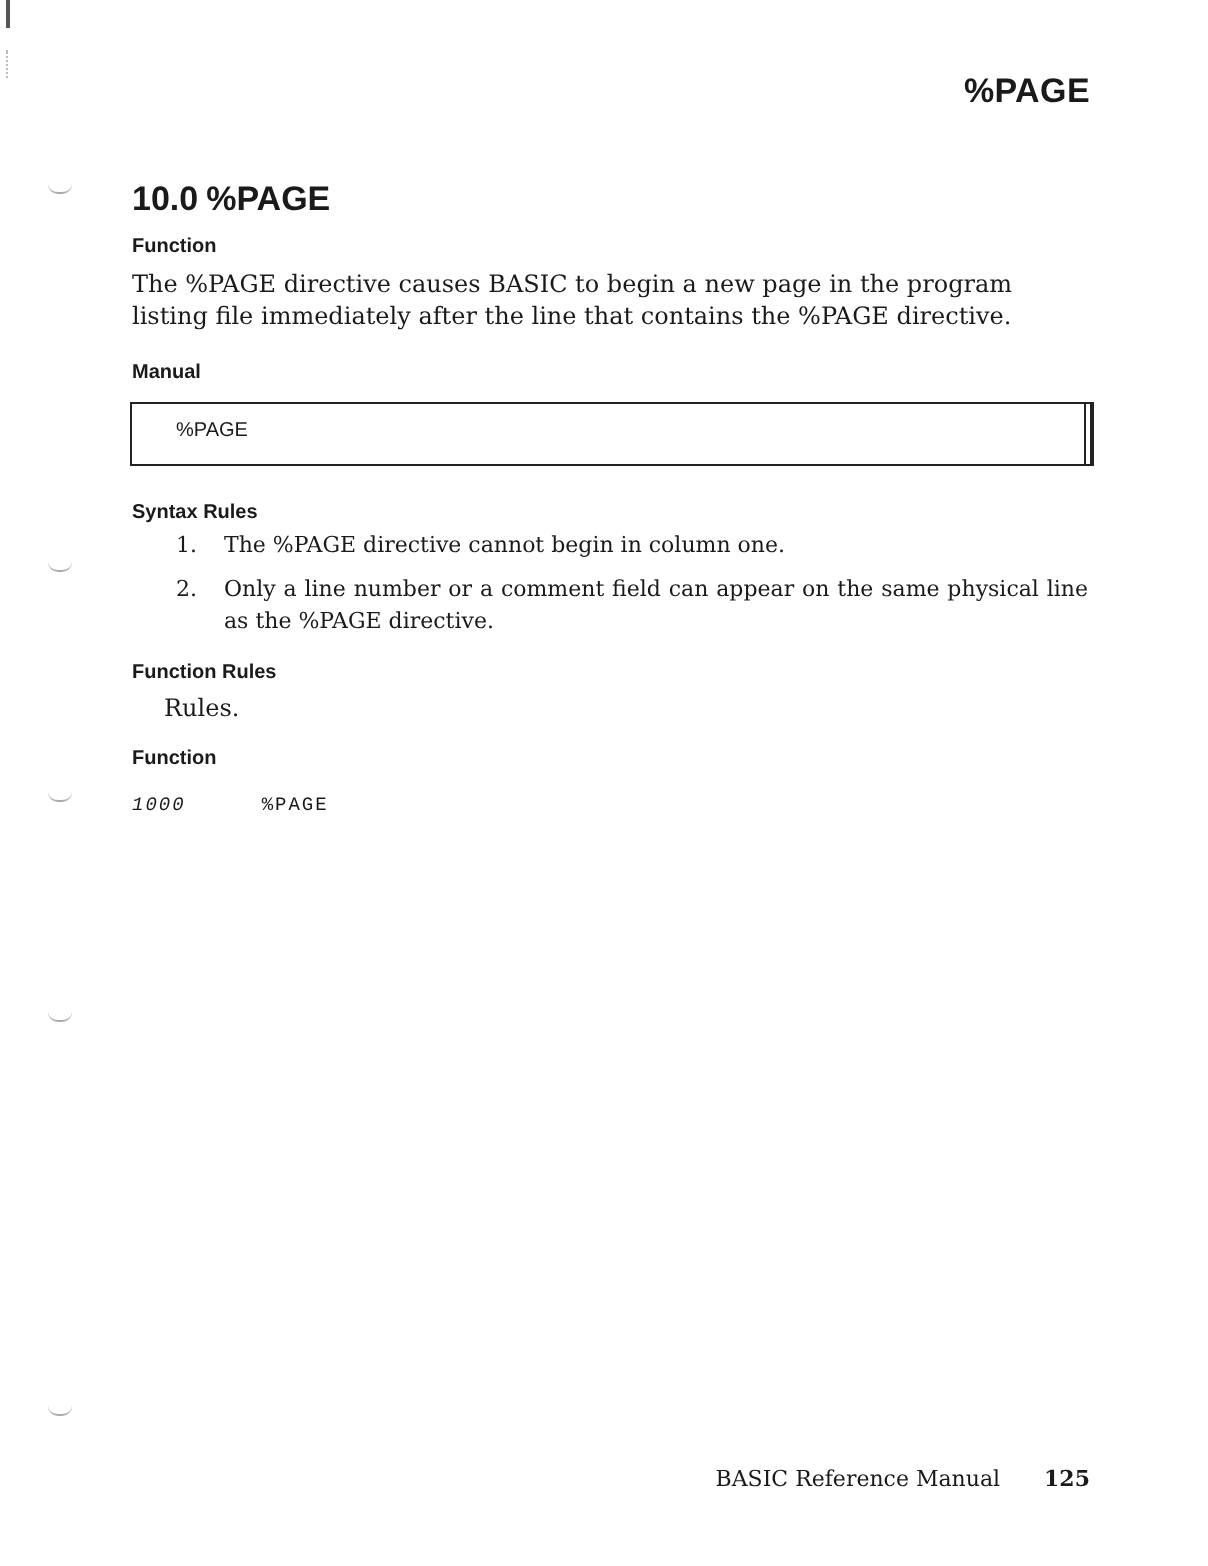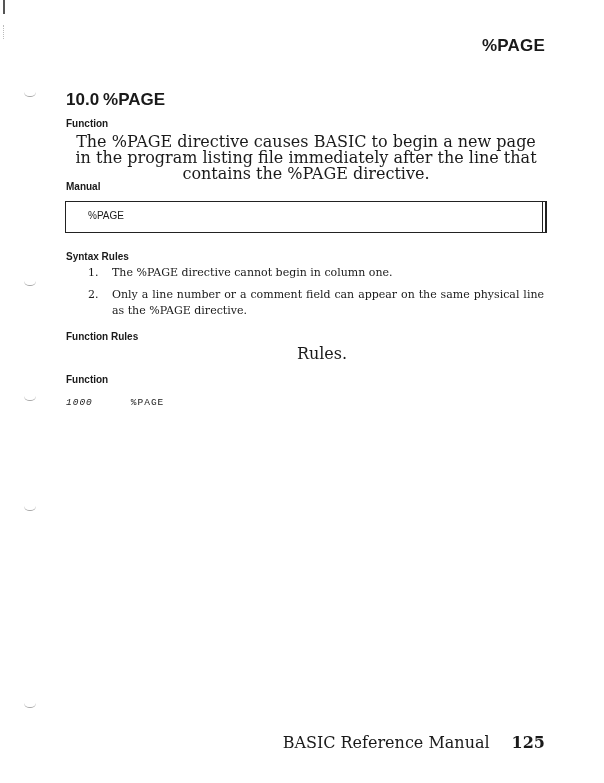--- a/index.html
+++ b/index.html
@@ -9,34 +9,34 @@
   .mono { font-family: "Liberation Mono", "DejaVu Sans Mono", monospace; }
 
   .scan-bar { position: absolute; left: 3px; top: 0; width: 2px; height: 14px; background: #555; }
   .scan-dots { position: absolute; left: 3px; top: 25px; width: 1px; height: 14px; border-left: 1px dotted #bbb; }
   .punch { position: absolute; left: 24px; width: 12px; height: 4px; border-bottom: 1px solid #888; border-radius: 0 0 8px 8px; opacity: 0.7; }
 
   .running-head { position: absolute; right: 59px; top: 36px; font-size: 17px; font-weight: bold; letter-spacing: 0.2px; }
   .section-title { position: absolute; left: 66px; top: 90px; font-size: 17px; font-weight: bold; }
   .section-title .num { margin-right: 4px; }
   .subhead { position: absolute; left: 66px; font-size: 10px; font-weight: bold; }
-  .para { position: absolute; left: 66px; width: 480px; font-size: 16px; line-height: 16px; text-align: center; }
+  .para { position: absolute; left: 66px; width: 480px; font-size: 12px; line-height: 16px; }
 
   .format-box { position: absolute; left: 65px; top: 201px; width: 476px; height: 30px; border: 1.5px solid #222; box-shadow: 3px 0 0 -1px #fff, 4px 0 0 0 #222; }
   .format-box .code { position: absolute; left: 22px; top: 8px; font-size: 10px; }
 
   .rule-list { position: absolute; left: 88px; width: 456px; font-size: 11px; line-height: 16px; }
   .rule-item { display: flex; margin-bottom: 6px; }
   .rule-item .n { width: 24px; flex: none; }
   .rule-item .t { flex: 1; text-align: justify; }
 
   .example { position: absolute; left: 66px; top: 397px; font-size: 9.5px; letter-spacing: 1px; }
   .example .ln { margin-right: 38px; font-style: italic; }
 
-  .footer { position: absolute; right: 59px; top: 733px; font-size: 16px; }
+  .footer { position: absolute; right: 59px; top: 733px; font-size: 11px; }
   .footer .pg { font-weight: bold; margin-left: 22px; }
 </style>
 </head>
 <body>
 
 <div class="scan-bar"></div>
 <div class="scan-dots"></div>
 <div class="punch" style="top:92px"></div>
 <div class="punch" style="top:281px"></div>
 <div class="punch" style="top:396px"></div>

